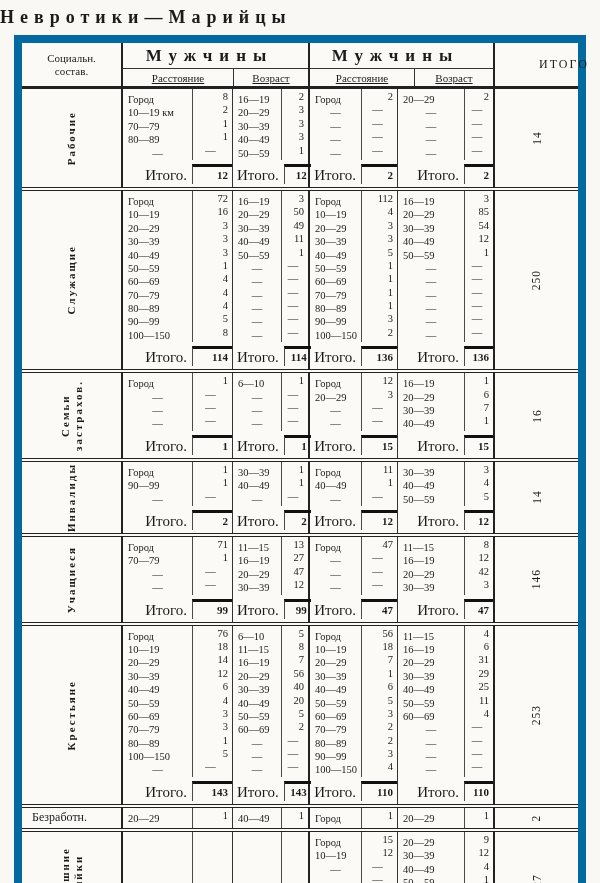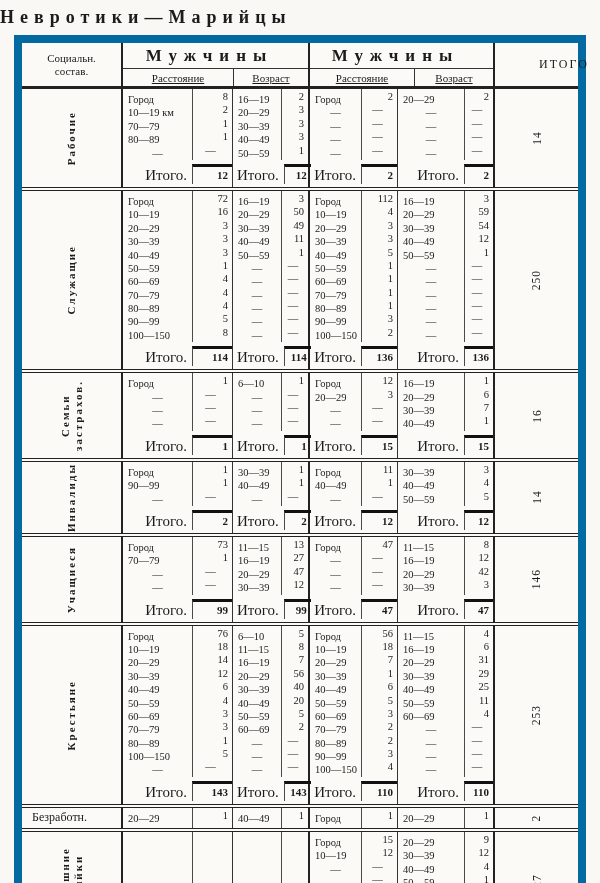--- a/index.html
+++ b/index.html
@@ -301,21 +301,21 @@
               <div class="ent">50—59</div>
               <div class="ent dash">—</div>
               <div class="ent dash">—</div>
               <div class="ent dash">—</div>
               <div class="ent dash">—</div>
               <div class="ent dash">—</div>
               <div class="ent dash">—</div>
             </div>
             <div class="vals">
               <div class="ent">3</div>
-              <div class="ent">59</div>
+              <div class="ent">85</div>
               <div class="ent">54</div>
               <div class="ent">12</div>
               <div class="ent">1</div>
               <div class="ent dash">—</div>
               <div class="ent dash">—</div>
               <div class="ent dash">—</div>
               <div class="ent dash">—</div>
               <div class="ent dash">—</div>
               <div class="ent dash">—</div>
             </div>
@@ -486,21 +486,21 @@
             <div class="rot">Учащиеся</div>
           </div>
           <div class="cell c0">
             <div class="labs">
               <div class="ent">Город</div>
               <div class="ent">70—79</div>
               <div class="ent dash">—</div>
               <div class="ent dash">—</div>
             </div>
             <div class="vals">
-              <div class="ent">73</div>
+              <div class="ent">71</div>
               <div class="ent">1</div>
               <div class="ent dash">—</div>
               <div class="ent dash">—</div>
             </div>
             <div class="sub">
               <div class="sublab">Итого.</div>
               <div class="subval">99</div>
             </div>
           </div>
           <div class="cell c1">

